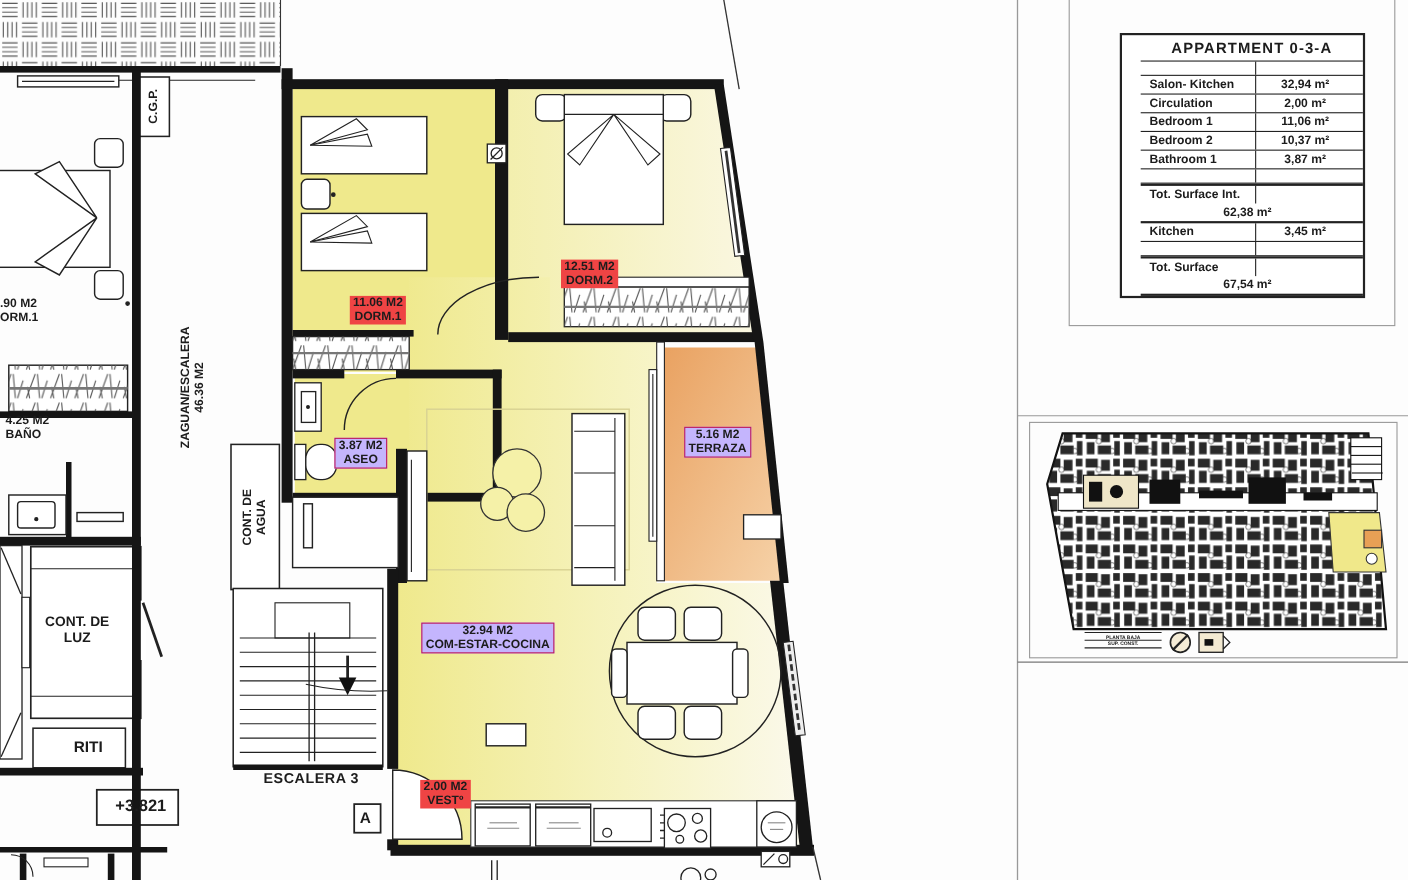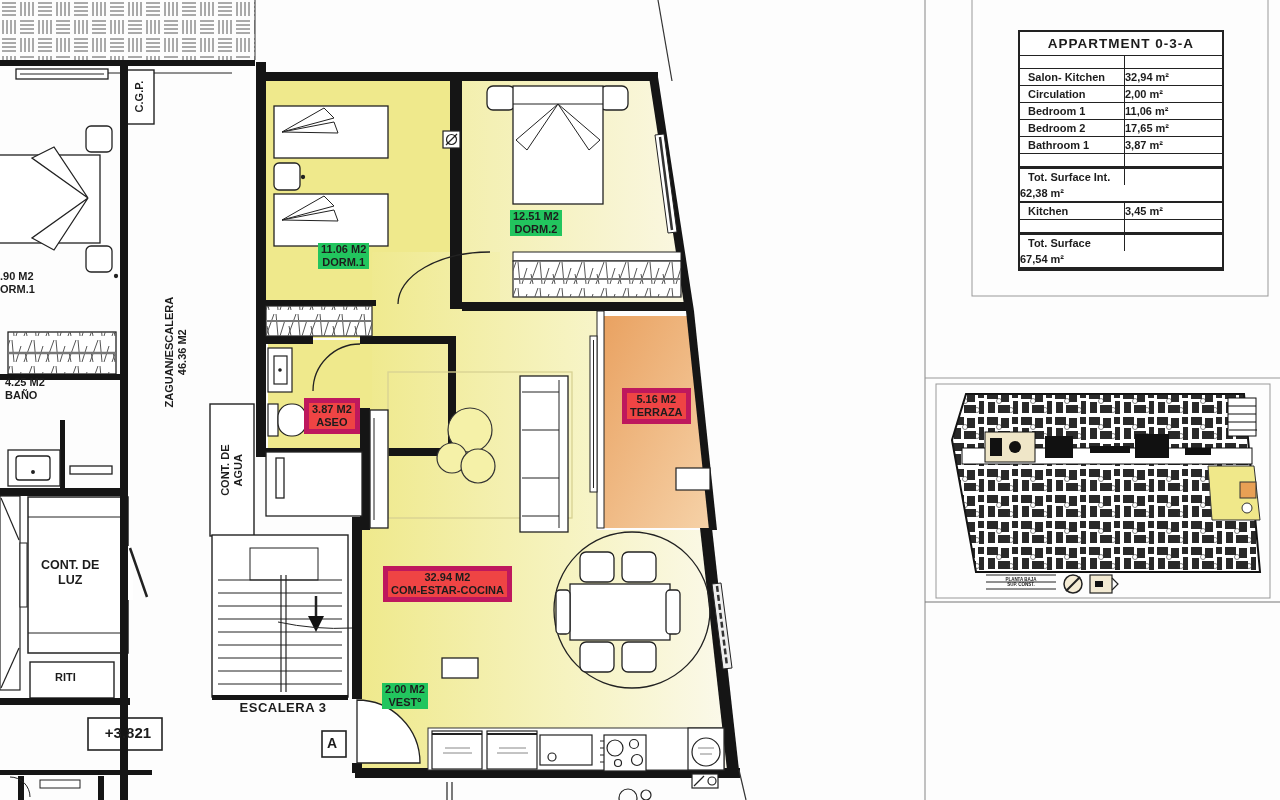--- a/index.html
+++ b/index.html
@@ -1,36 +1,36 @@
 <!DOCTYPE html>
 <html><head>
 <meta charset="utf-8">
 <style>
   html,body{margin:0;padding:0;background:#fdfdfd;}
   #sheet{position:relative;width:1280px;height:800px;background:#fdfdfd;overflow:hidden;
          font-family:"Liberation Sans",sans-serif;color:#1c1c1c;}
   #plan-svg{position:absolute;left:0;top:0;}
   .lbl{position:absolute;text-align:center;font-size:11px;line-height:1.18;font-weight:600;
-       background:#ef4444;border:5px solid #be185d;padding:0 3px;white-space:nowrap;}
-  .lbl.noborder{border:none;background:#22c55e;}
+       background:#c4b5fd;border:1px solid #be185d;padding:0 3px;white-space:nowrap;}
+  .lbl.noborder{border:none;background:#ef4444;margin-top:26px;}
   .lbl.bare{border:none;background:transparent;}
   .vlbl{position:absolute;transform:rotate(-90deg);transform-origin:center;text-align:center;
         font-size:11px;font-weight:600;line-height:1.2;white-space:nowrap;background:transparent;}
   .big{font-size:13px;font-weight:600;letter-spacing:.5px;}
   .lvl{font-size:15px;font-weight:600;}
   .amark{font-size:14px;font-weight:600;}
   
   .area-table{position:absolute;left:1018px;top:30px;width:202px;border:2px solid #222;
-              background:#fff;font-size:11px;font-weight:600;}
+              background:#fff;font-size:11px;font-weight:600;padding-left:17px;}
   .area-table .tt{border-bottom:1px solid #222;text-align:center;font-size:13.5px;font-weight:700;
                   letter-spacing:1px;padding:4px 0;}
   .tr{display:flex;border-bottom:1px solid #222;}
   .tr:last-child{border-bottom:none;}
   .tr .c1{width:96px;padding:2px 0 2px 8px;border-right:1px solid #222;}
-  .tr .c2{flex:1;text-align:left;padding:2px 8px 2px 0;}
+  .tr .c2{flex:1;text-align:center;padding:2px 8px 2px 0;}
   .tr.blank{height:12px;}
   .tr.total{border-top:2px solid #222;border-bottom:2px solid #222;flex-direction:column;}
   .keycap{position:absolute;left:984px;top:576.5px;width:74px;text-align:center;
           font-size:4.5px;line-height:5.5px;font-weight:700;color:#222;}
 </style>
 </head>
 <body>
 
 <div id="sheet">
 
@@ -416,21 +416,21 @@
     <div>CONT. DE</div>
     <div>AGUA</div>
   </div>
   <div class="vlbl" style="left:110px;top:90px;width:60px;">
     <div>C.G.P.</div>
   </div>
   <div class="lbl bare" style="left:38px;top:558px;font-size:12.5px;">
     <div>CONT. DE</div>
     <div>LUZ</div>
   </div>
-  <div class="lbl bare" style="left:52px;top:671px;font-size:11px;">
+  <div class="lbl bare" style="left:64px;top:671px;font-size:14px;">
     <div>RITI</div>
   </div>
   <div class="lbl bare lvl" style="left:92px;top:724px;width:66px;">
     <div>+3.821</div>
   </div>
   <div class="lbl bare big" style="left:210px;top:700px;width:140px;">
     <div>ESCALERA 3</div>
   </div>
   <div class="lbl bare amark" style="left:327px;top:735px;padding:0;">
     <div>A</div>
@@ -449,21 +449,21 @@
     <div class="tr">
       <div class="c1">Circulation</div>
       <div class="c2">2,00 m²</div>
     </div>
     <div class="tr">
       <div class="c1">Bedroom 1</div>
       <div class="c2">11,06 m²</div>
     </div>
     <div class="tr">
       <div class="c1">Bedroom 2</div>
-      <div class="c2">17,65 m²</div>
+      <div class="c2">10,37 m²</div>
     </div>
     <div class="tr">
       <div class="c1">Bathroom 1</div>
       <div class="c2">3,87 m²</div>
     </div>
     <div class="tr blank">
         <div class="c1"></div>
         <div class="c2"></div>
       </div>
     <div class="tr total">

